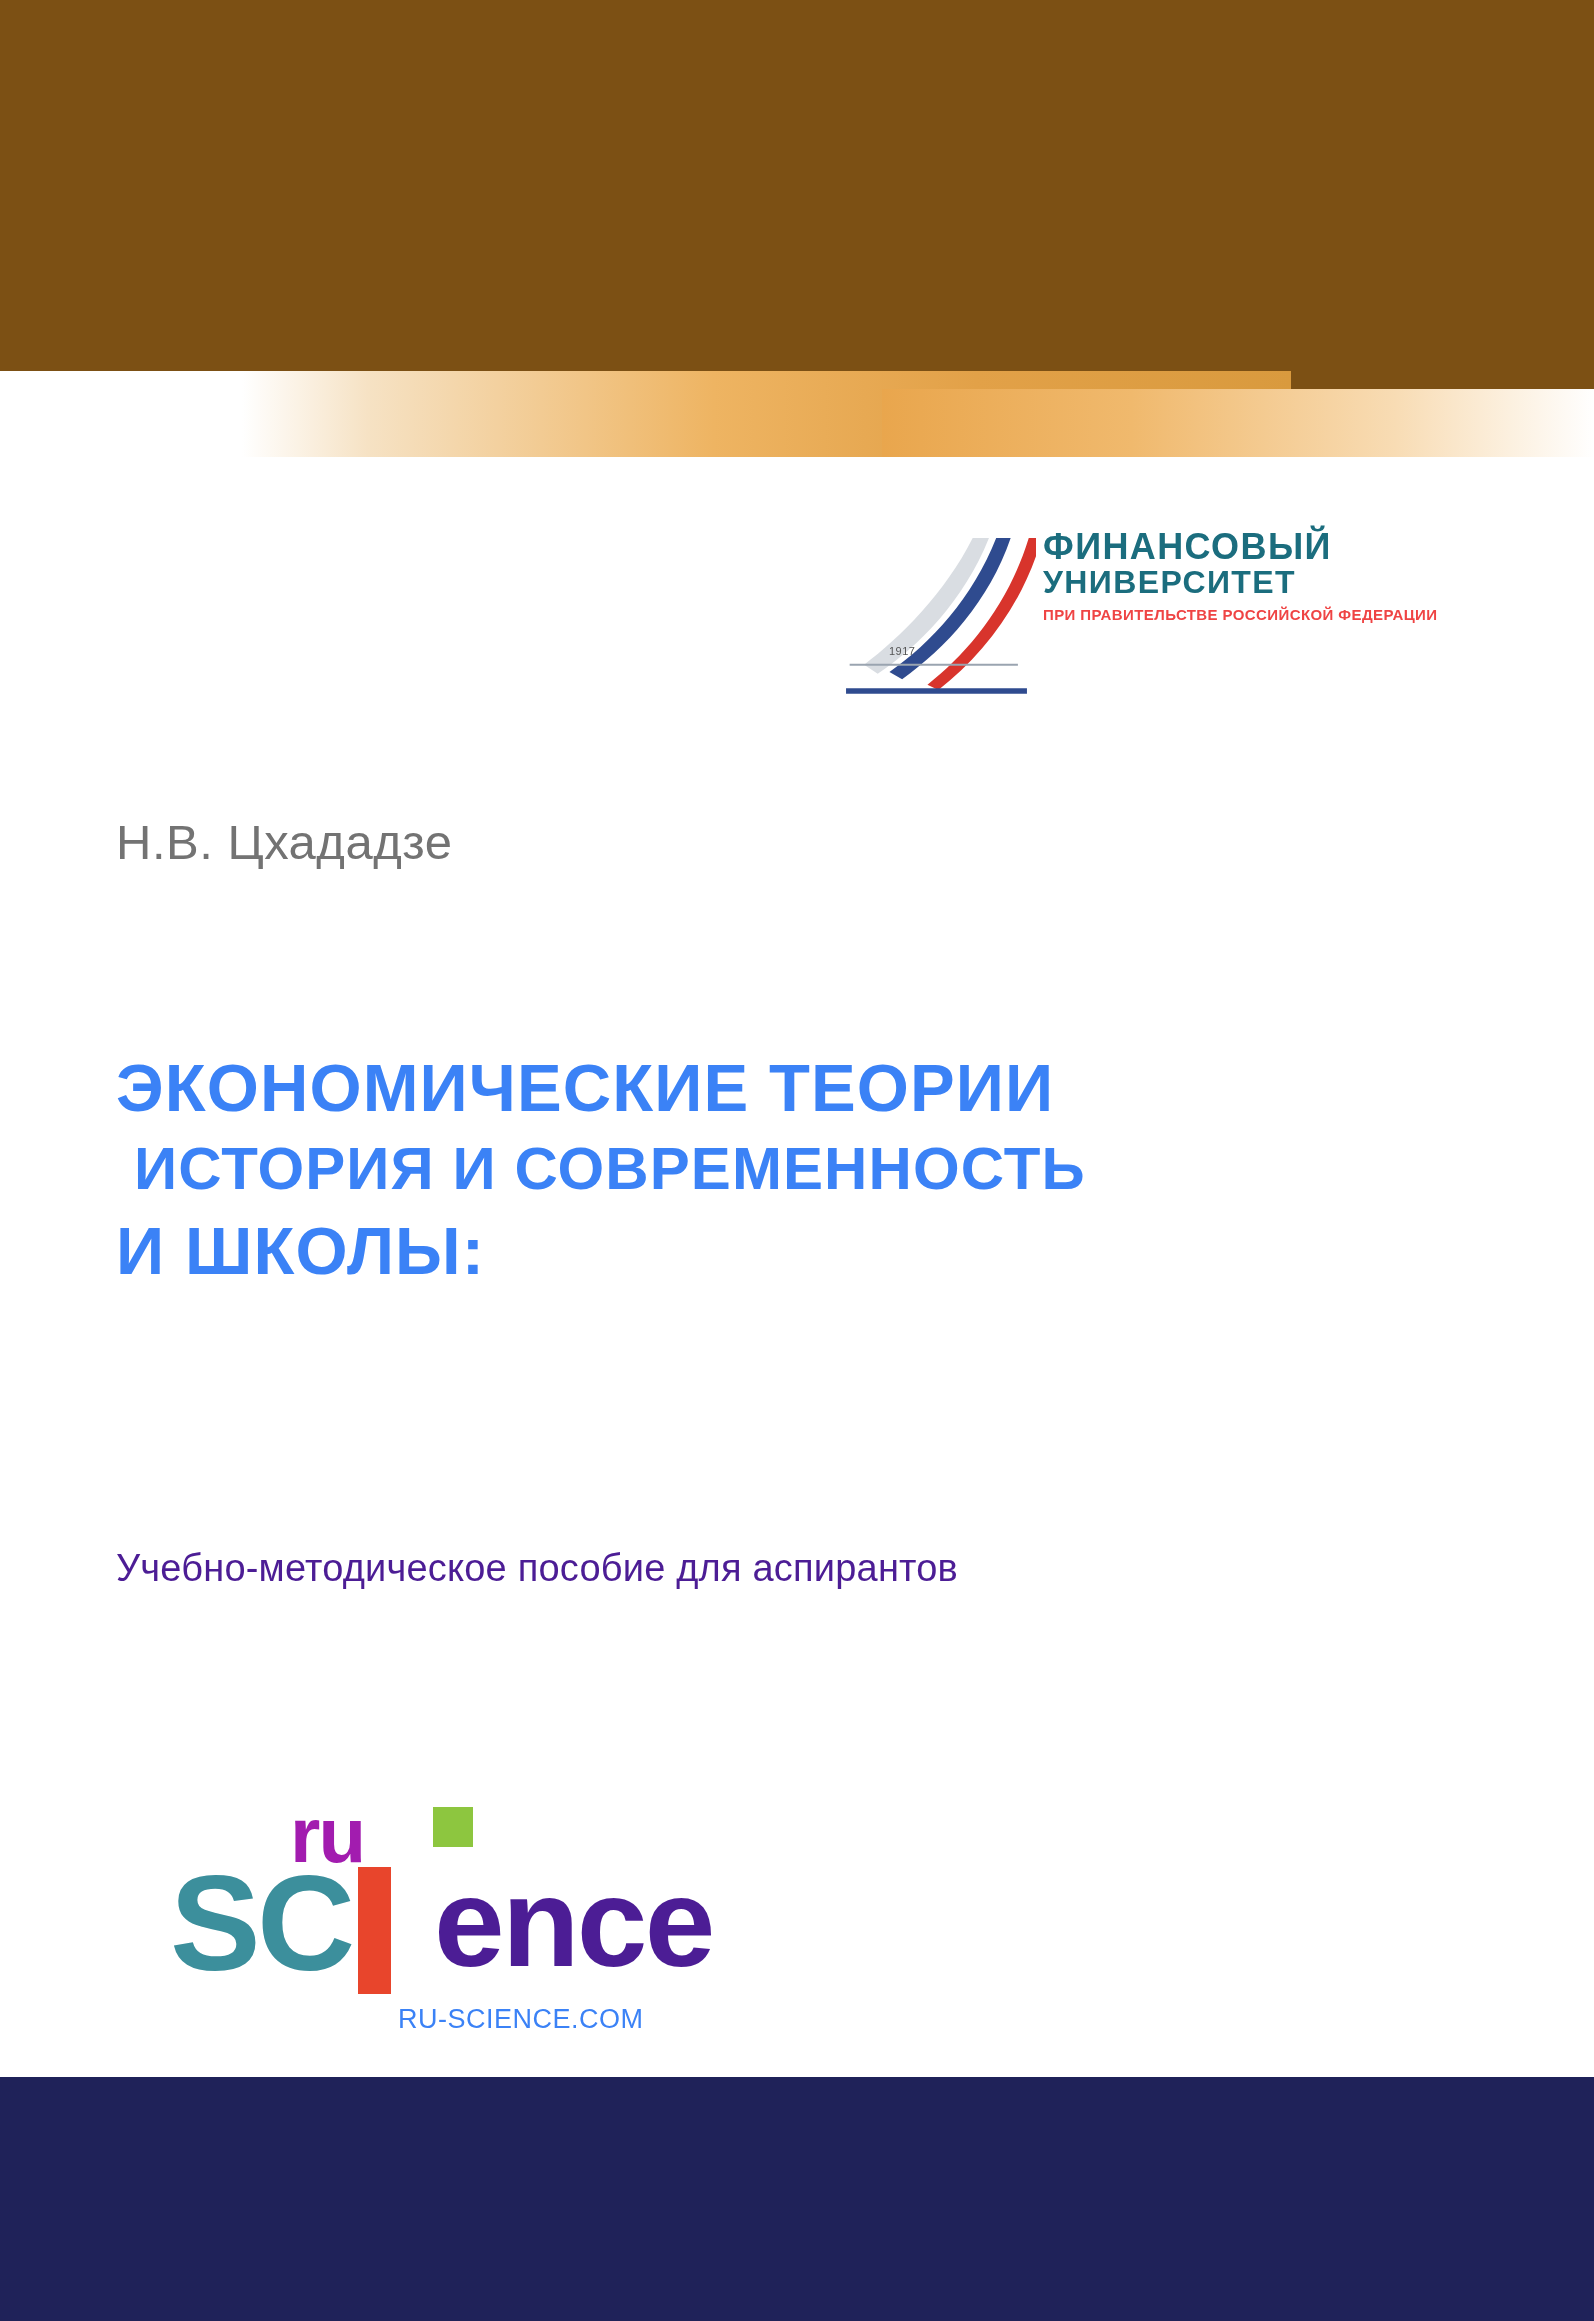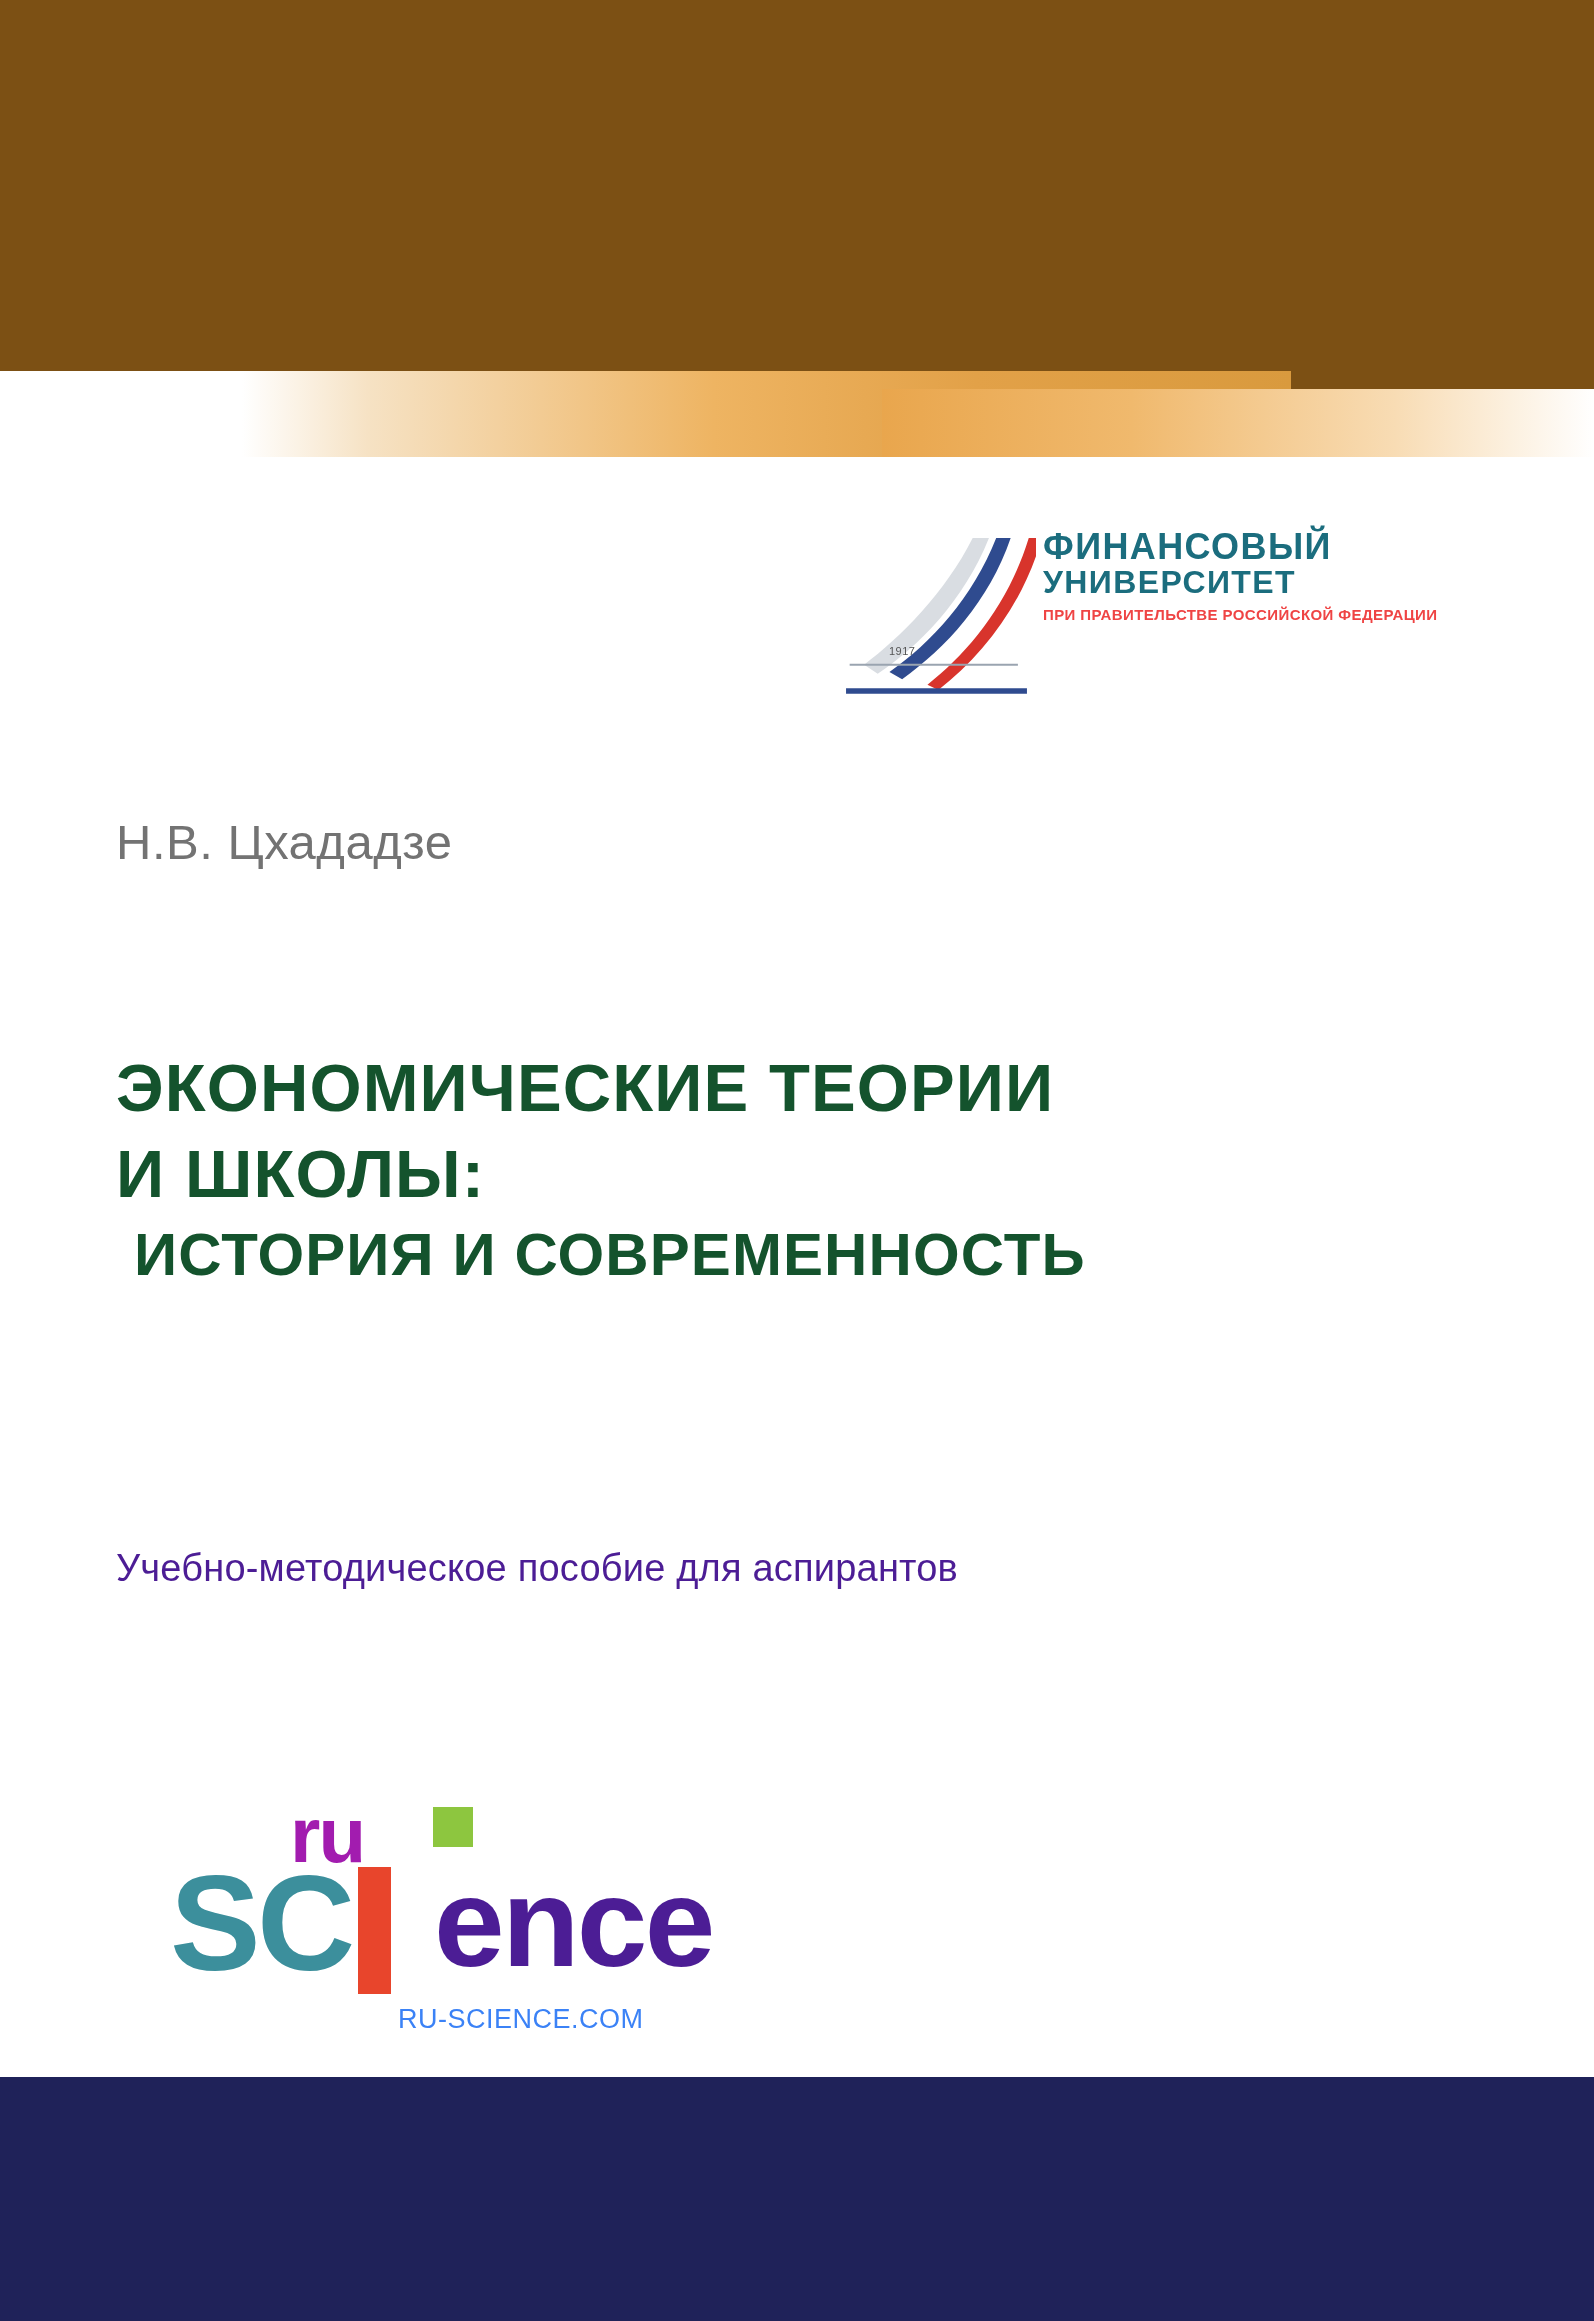--- a/index.html
+++ b/index.html
@@ -123,21 +123,21 @@
   
   .title-block {
     position: absolute;
     left: 116px;
     top: 1045px;
     width: 1339px;
   }
   .title-line {
     font-size: 67px;
     font-weight: bold;
-    color: #14532d;
+    color: #3b82f6;
     letter-spacing: 1.1px;
     line-height: 1.28;
     text-transform: uppercase;
     white-space: nowrap;
   }
   .title-line.sub {
     font-size: 60px;
     padding-left: 18px;
   }
 
@@ -250,22 +250,22 @@
       <div class="logo-line1">ФИНАНСОВЫЙ</div>
       <div class="logo-line2">УНИВЕРСИТЕТ</div>
       <div class="logo-line3">ПРИ ПРАВИТЕЛЬСТВЕ РОССИЙСКОЙ ФЕДЕРАЦИИ</div>
     </div>
   </div>
 
   <div class="author">Н.В. Цхададзе</div>
 
   <div class="title-block">
     <div class="title-line">ЭКОНОМИЧЕСКИЕ ТЕОРИИ</div>
+    <div class="title-line sub">ИСТОРИЯ И СОВРЕМЕННОСТЬ</div>
     <div class="title-line">И ШКОЛЫ:</div>
-    <div class="title-line sub">ИСТОРИЯ И СОВРЕМЕННОСТЬ</div>
   </div>
 
   <div class="subtitle">Учебно-методическое пособие для аспирантов</div>
 
   <div class="ruscience">
     <div class="rs-ru">ru</div>
     <div class="rs-sq"></div>
     <div class="rs-sci">SCI</div>
     <div class="rs-bar"></div>
     <div class="rs-ence">ence</div>

